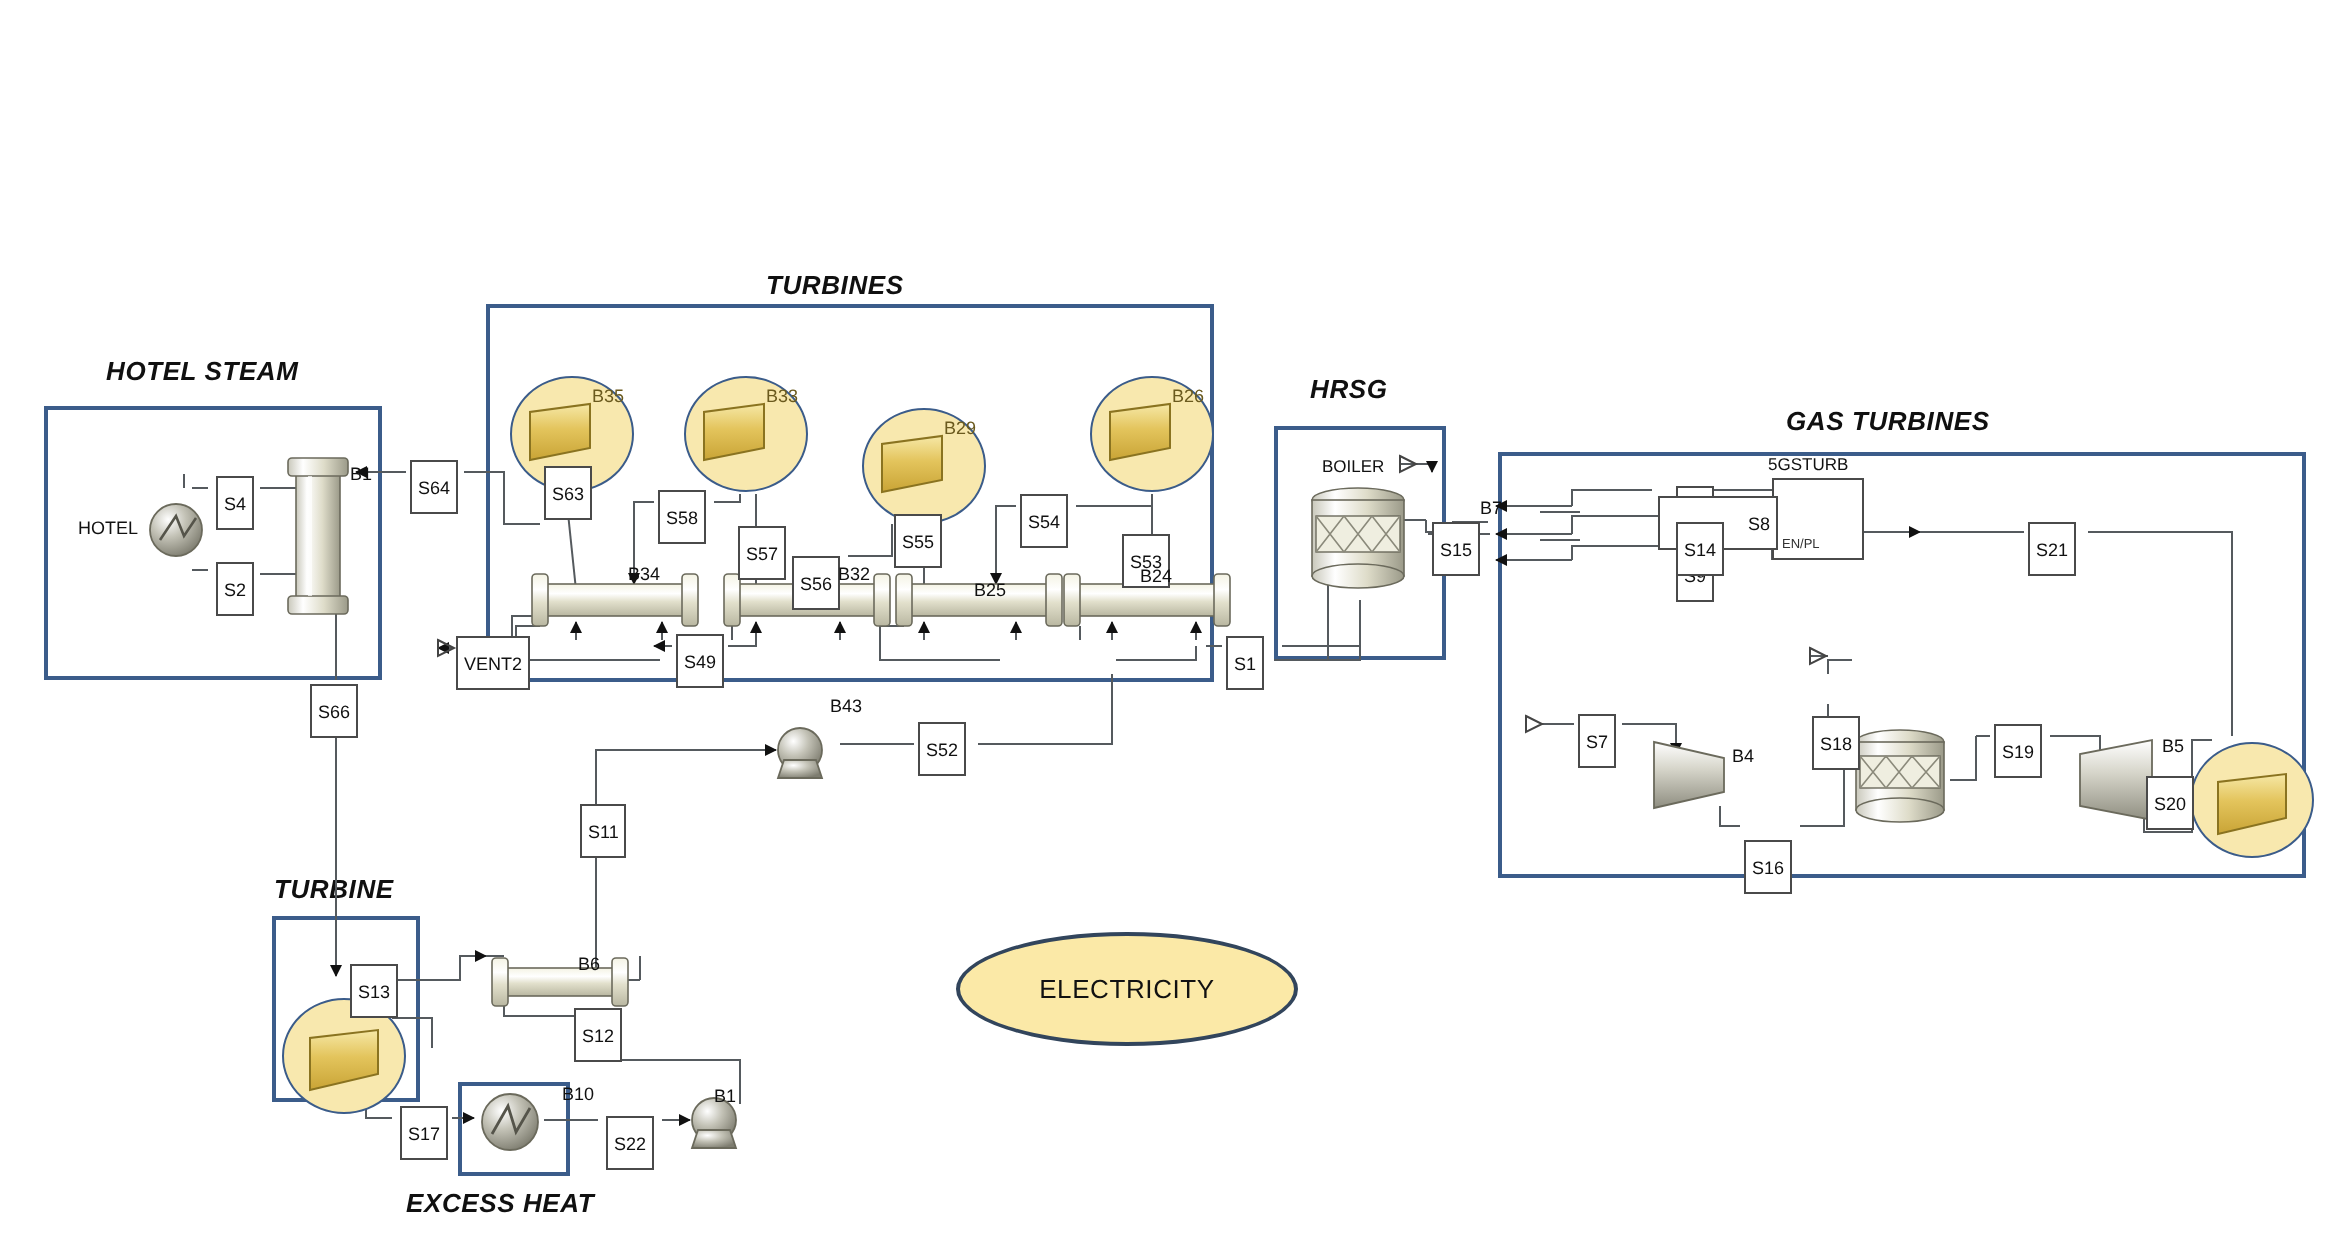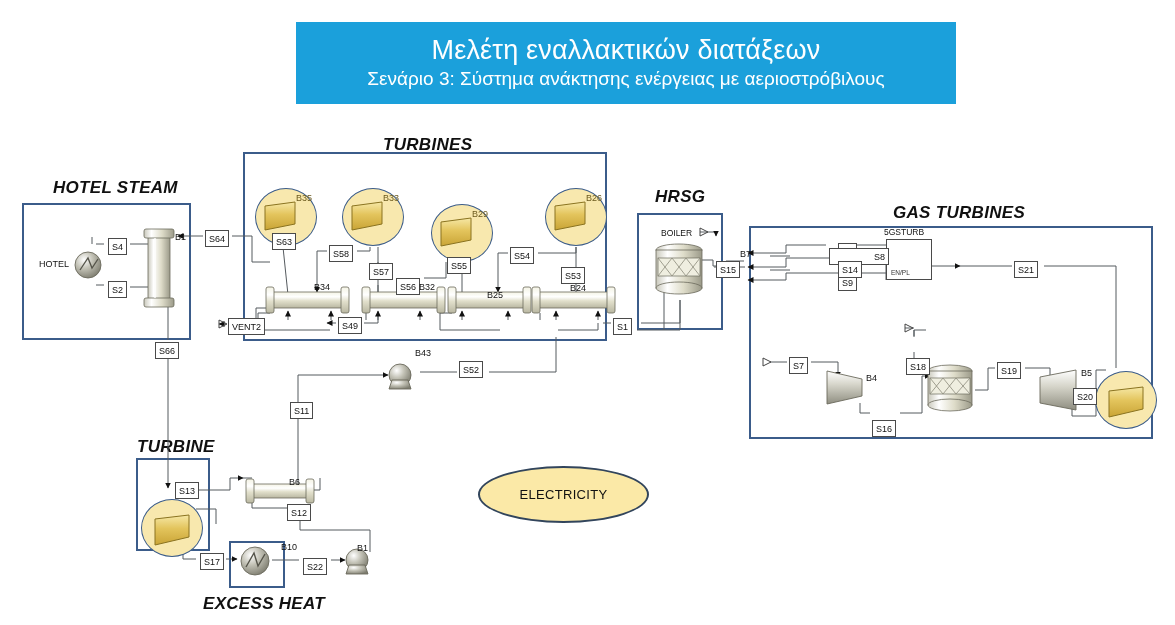--- a/index.html
+++ b/index.html
@@ -15,32 +15,32 @@
     position:absolute;left:296px;top:22px;width:660px;height:82px;
     background:#1ba0db;color:#ffffff;text-align:center;
     display:flex;flex-direction:column;align-items:center;justify-content:center;
   }
   .banner .t1{font-size:27px;line-height:32px;font-weight:400;letter-spacing:.2px;}
   .banner .t2{font-size:19px;line-height:26px;font-weight:400;}
 
   
   .frame{position:absolute;border:2px solid #3b5c8a;background:transparent;}
   .sec-label{
-    position:absolute;font-size:17px;font-weight:bold;font-style:italic;
+    position:absolute;font-size:13px;font-weight:bold;font-style:italic;
     color:#101010;white-space:nowrap;letter-spacing:.3px;
   }
 
   
   svg.wires{position:absolute;left:0;top:0;width:1175px;height:625px;overflow:visible;}
   .ln{stroke:#555a5e;stroke-width:1;fill:none;}
 
   
   .tag{
     position:absolute;background:#ffffff;border:1px solid #4a4a4a;
-    font-size:9px;color:#111;line-height:12px;height:17px;
+    font-size:9px;color:#111;line-height:12px;height:27px;
     padding:0 3px;display:flex;align-items:center;justify-content:center;
     box-sizing:border-box;white-space:nowrap;
   }
   
   .bid{position:absolute;font-size:9px;color:#111;white-space:nowrap;}
   .bid.blk{font-size:8.5px;}
 
   
   .turb{position:absolute;margin-top:16px;}
   .turb .bub{
@@ -62,24 +62,20 @@
     position:absolute;background:#ffffff;border:1px solid #4a4a4a;
     box-sizing:border-box;
   }
   .gblk .sub{position:absolute;left:4px;bottom:3px;font-size:6.5px;color:#333;}
 </style>
 </head>
 <body>
 
 <div id="stage">
 
-  <div class="banner">
-    <div class="t1">Μελέτη εναλλακτικών διατάξεων</div>
-    <div class="t2">Σενάριο 3: Σύστημα ανάκτησης ενέργειας με αεριοστρόβιλους</div>
-  </div>
 
   <div class="frame" style="left:22px;  top:203px; width:165px; height:133px;"></div>
   <div class="frame" style="left:243px; top:152px; width:360px; height:185px;"></div>
   <div class="frame" style="left:637px; top:213px; width:82px;  height:113px;"></div>
   <div class="frame" style="left:749px; top:226px; width:400px; height:209px;"></div>
   <div class="frame" style="left:136px; top:458px; width:70px;  height:89px;"></div>
   <div class="frame" style="left:229px; top:541px; width:52px;  height:43px;"></div>
 
   <div class="sec-label" style="left:53px;  top:178px;">HOTEL STEAM</div>
   <div class="sec-label" style="left:383px; top:135px;">TURBINES</div>

